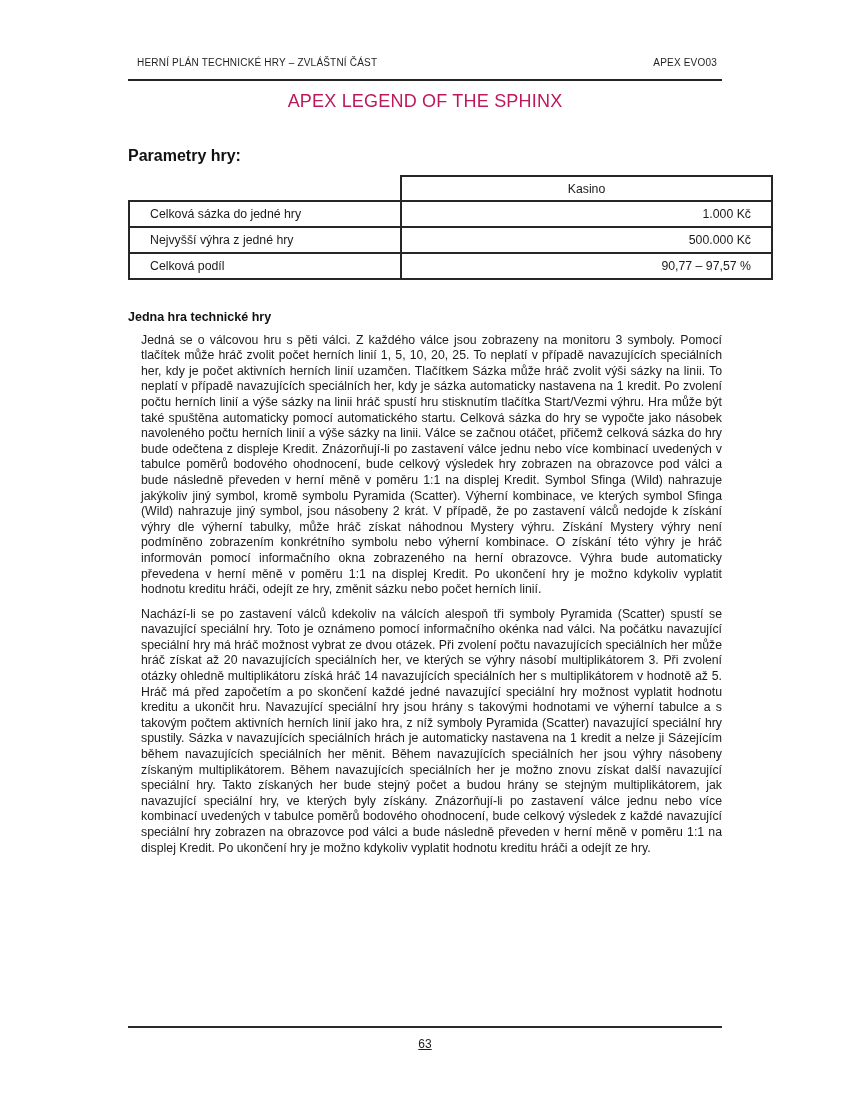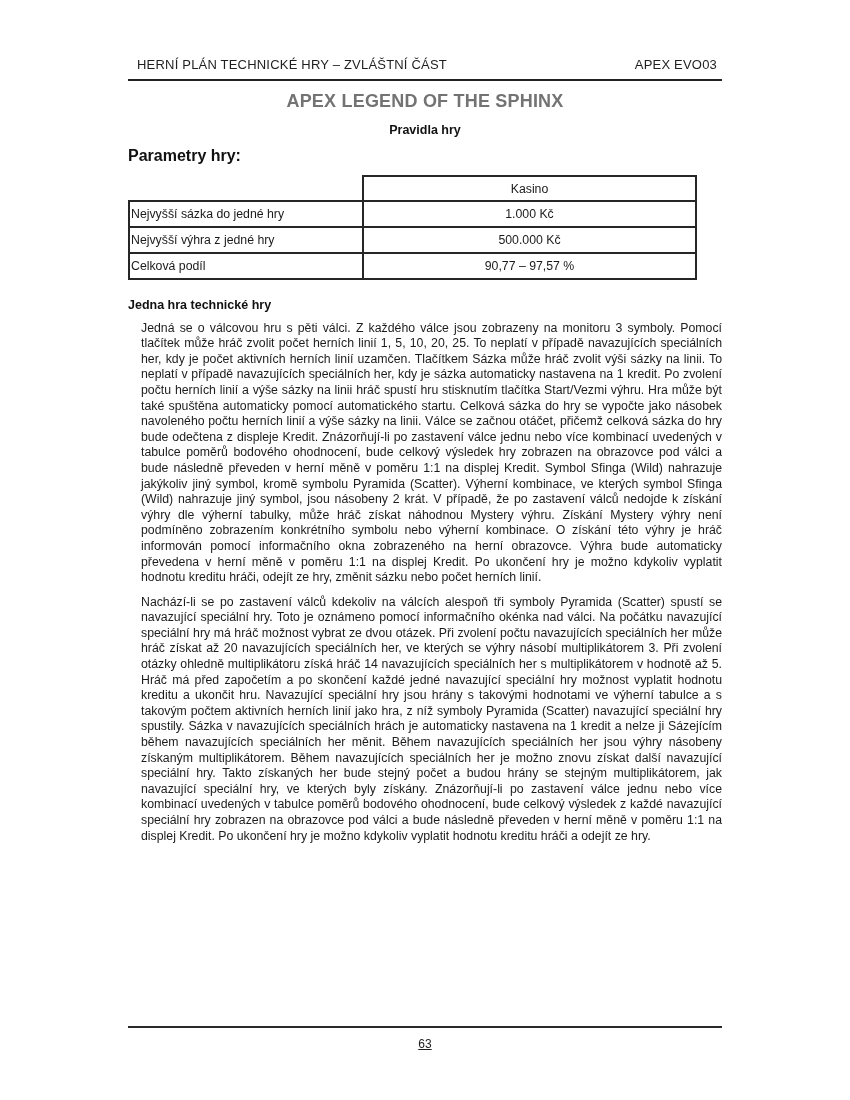--- a/index.html
+++ b/index.html
@@ -19,42 +19,42 @@
     background: #ffffff;
   }
   
   .doc-header {
     position: absolute;
     left: 137px;
     top: 57px;
     width: 580px;
     display: flex;
     justify-content: space-between;
-    font-size: 13px;
+    font-size: 10px;
     letter-spacing: 0.2px;
     color: #1f1f1f;
   }
   .header-rule {
     position: absolute;
     left: 128px;
     top: 79px;
     width: 594px;
     height: 2px;
     background: #232323;
   }
   .page-title {
     position: absolute;
     left: 128px;
     top: 91px;
     width: 594px;
     text-align: center;
     font-size: 18px;
-    font-weight: bold;
+    font-weight: normal;
     letter-spacing: 0.2px;
-    color: #737373;
+    color: #be185d;
   }
   .page-subtitle {
     position: absolute;
     left: 128px;
     top: 123px;
     width: 594px;
     text-align: center;
     font-size: 12.5px;
     font-weight: bold;
     color: #111;
@@ -71,51 +71,51 @@
   .params-table {
     position: absolute;
     left: 128px;
     top: 175px;
     border-collapse: collapse;
     font-size: 12.3px;
     color: #1a1a1a;
   }
   .params-table td {
     border: 2px solid #262626;
-    padding: 0 1px;
+    padding: 0 20px;
     height: 24px;
     vertical-align: middle;
   }
   .params-table td.corner-empty {
     border: none;
   }
   .params-table td.label-col {
     width: 230px;
     text-align: left;
   }
   .params-table td.value-col {
     width: 329px;
-    text-align: center;
+    text-align: right;
   }
   .params-table tr.head-row td {
     height: 23px;
     text-align: center;
   }
   
   .sections {
     position: absolute;
     left: 128px;
     top: 294px;
     width: 594px;
   }
   .section-heading {
     font-size: 12.5px;
     font-weight: bold;
     color: #111;
-    margin: 4px 0 7px 0;
+    margin: 16px 0 7px 0;
     line-height: 15.6px;
   }
   .section-body {
     font-size: 12.3px;
     line-height: 15.6px;
     text-align: justify;
     margin: 0 0 9px 13px;
     color: #1c1c1c;
   }
   .footer-rule {
@@ -142,32 +142,31 @@
 
 <div class="page">
 
   <div class="doc-header">
     <span>HERNÍ PLÁN TECHNICKÉ HRY – ZVLÁŠTNÍ ČÁST</span>
     <span>APEX EVO03</span>
   </div>
   <div class="header-rule"></div>
 
   <div class="page-title">APEX LEGEND OF THE SPHINX</div>
-  <div class="page-subtitle">Pravidla hry</div>
 
   <div class="params-label">Parametry hry:</div>
 
   <table class="params-table">
     <tbody>
       <tr class="head-row">
         <td class="corner-empty label-col"></td>
         <td class="value-col">Kasino</td>
       </tr>
       <tr>
-        <td class="label-col">Nejvyšší sázka do jedné hry</td>
+        <td class="label-col">Celková sázka do jedné hry</td>
         <td class="value-col">1.000 Kč</td>
       </tr>
       <tr>
         <td class="label-col">Nejvyšší výhra z jedné hry</td>
         <td class="value-col">500.000 Kč</td>
       </tr>
       <tr>
         <td class="label-col">Celková podíl</td>
         <td class="value-col">90,77 – 97,57 %</td>
       </tr>

